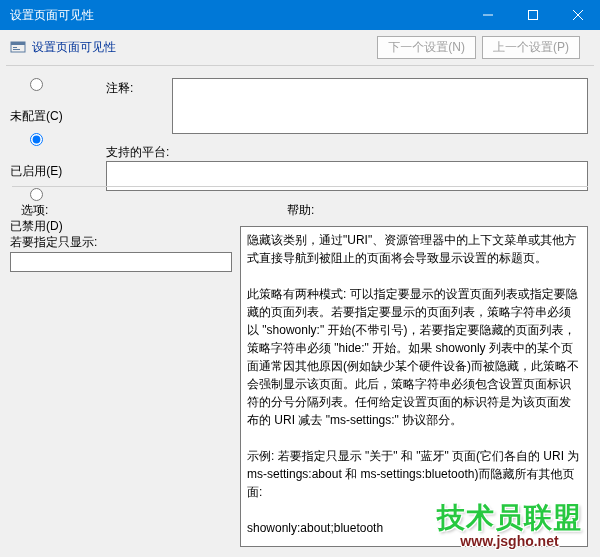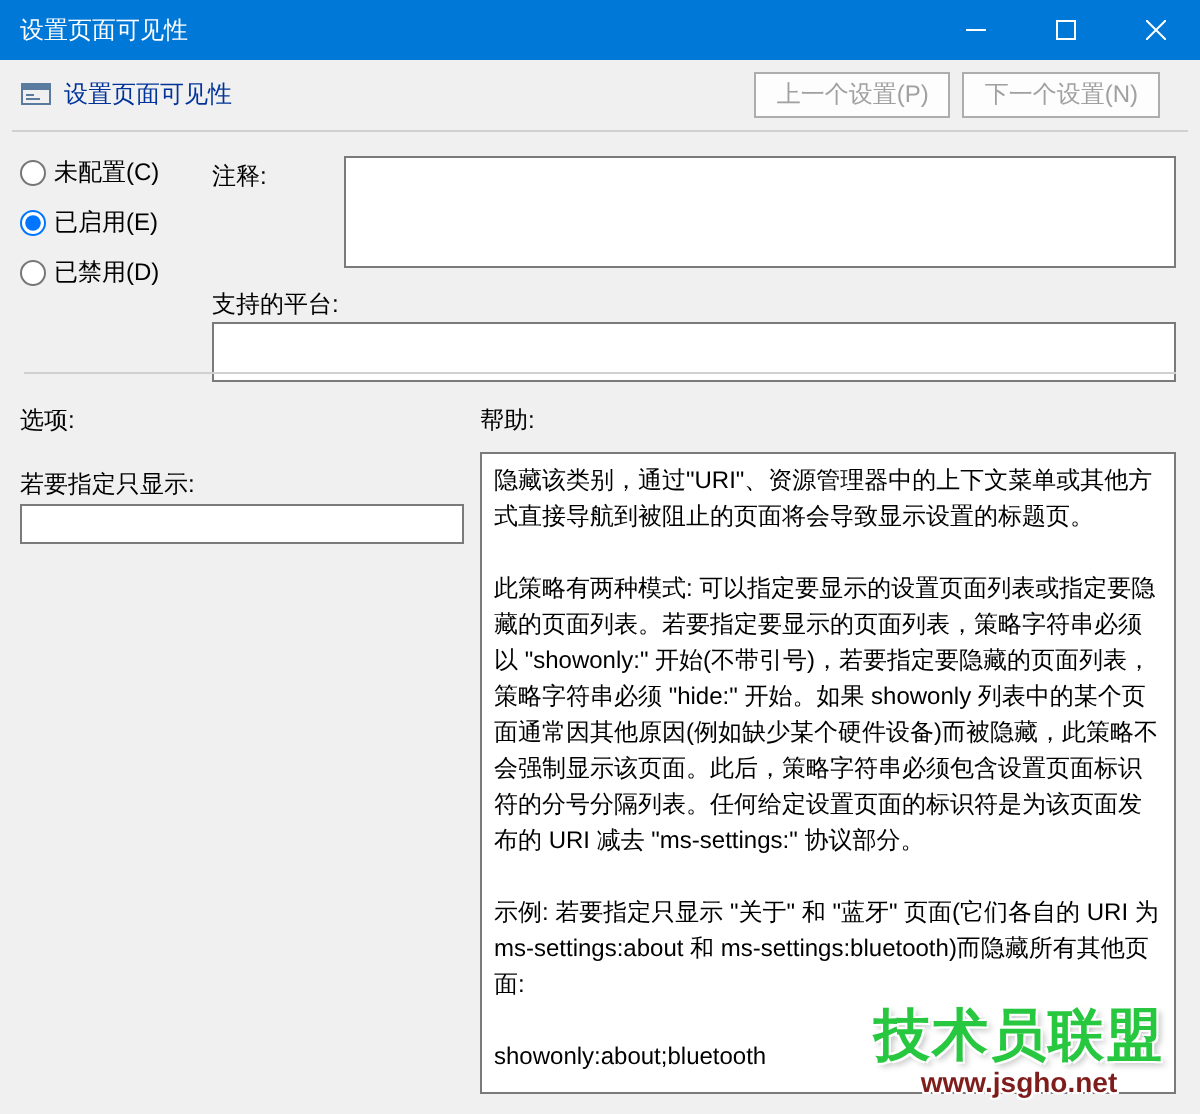--- a/index.html
+++ b/index.html
@@ -55,21 +55,21 @@
 }
 .divider { border: none; border-top: 1px solid #d0d0d0; margin: 0 6px; }
 .radios {
   position: absolute;
   left: 10px;
   top: 78px;
   display: flex;
   flex-direction: column;
   gap: 8px;
 }
-.radios label { display: flex; align-items: center; gap: 4px; cursor: pointer; }
+.radios label { display: flex; align-items: center; gap: 17px; cursor: pointer; flex-direction: column; }
 .comment-row, .platform-row {
   position: absolute;
   left: 106px;
   right: 12px;
   display: flex;
   justify-content: center;
 }
 .comment-row { top: 78px; }
 .platform-row { top: 142px; flex-direction: column; }
 .field-label { width: 66px; padding-top: 2px; }
@@ -80,23 +80,24 @@
   resize: none;
   font-family: inherit;
   font-size: 12px;
   overflow-y: scroll;
 }
 .comment-row .big-textarea { height: 56px; }
 .platform-row .big-textarea { height: 24px; }
 .opt-header {
   position: absolute;
   top: 202px;
-  left: 10px;
+  left: 21px;
   right: 10px;
   display: flex;
+  gap: 36px;
 }
 .opt-header .olabel { width: 230px; }
 .group-label {
   position: absolute;
   top: 234px;
   left: 10px;
 }
 .opt-input {
   position: absolute;
   top: 252px;
@@ -177,22 +178,22 @@
   <span class="icon">
     <svg width="16" height="16" viewBox="0 0 16 16">
       <rect x="1" y="2" width="14" height="10" fill="none" stroke="#5a7aa0" stroke-width="1"></rect>
       <rect x="1" y="2" width="14" height="3" fill="#5a7aa0"></rect>
       <rect x="3" y="7" width="4" height="1" fill="#5a7aa0"></rect>
       <rect x="3" y="9" width="7" height="1" fill="#5a7aa0"></rect>
     </svg>
   </span>
   <span class="label">设置页面可见性</span>
   <div class="navbtns">
+    <button class="navbtn">下一个设置(N)</button>
     <button class="navbtn">上一个设置(P)</button>
-    <button class="navbtn">下一个设置(N)</button>
   </div>
 </div>
 <hr class="divider">
 
 <div class="radios">
   <label>
     <input type="radio" name="state" style="">
     <span>未配置(C)</span>
   </label>
   <label>

